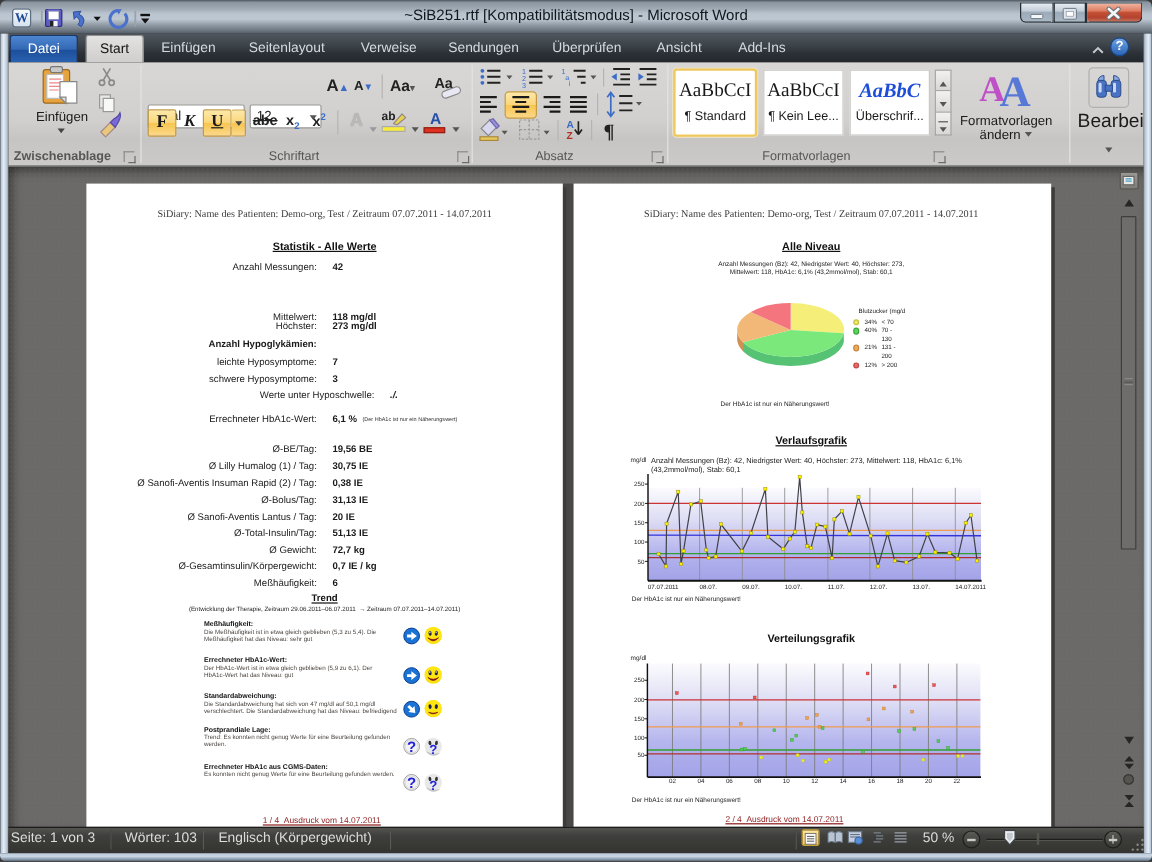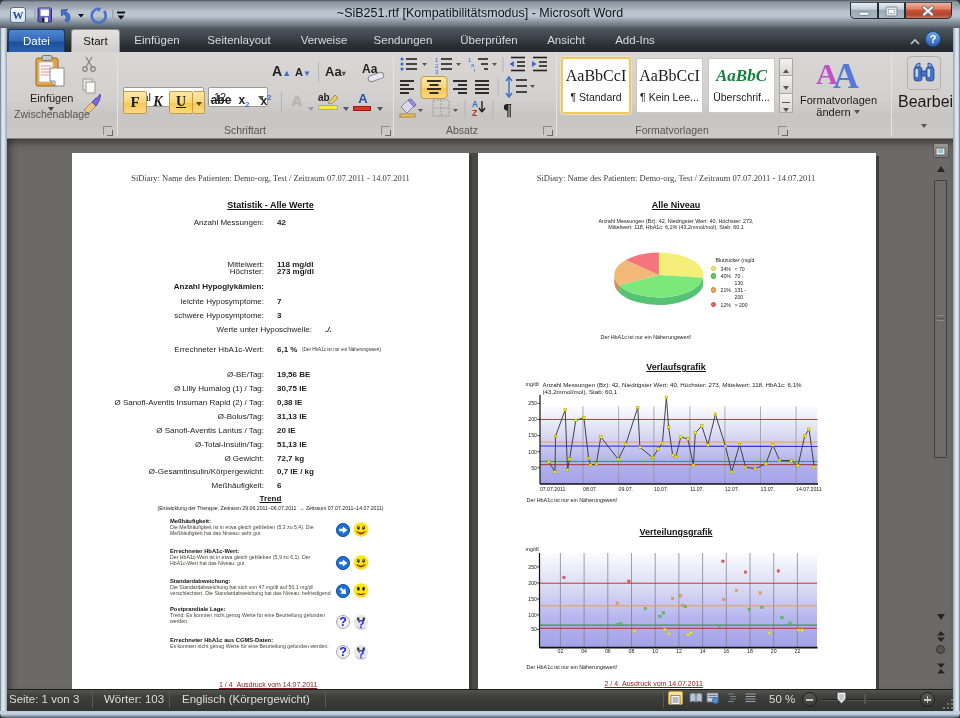--- a/index.html
+++ b/index.html
@@ -207,21 +207,21 @@
   </g>
   <g>
     <rect x="5" y="24" width="9" height="11" fill="#e8e8e6" stroke="#999"></rect>
     <rect x="8" y="27" width="9" height="11" fill="#f8f8f6" stroke="#999"></rect>
   </g>
   <g>
     <path d="M6 55 l8 -8 l4 4 l-8 8 z" fill="#e8c87a" stroke="#a88"></path>
     <path d="M14 47 l3 -3 q4 -2 5 -5 q1 3 -1 7 l-3 5 z" fill="#7a6ad8" stroke="#5548a8"></path>
   </g>
 </svg>
-<div class="glabel" style="left:6px;top:108px;width:92px;">Zwischenablage</div>
+<div class="glabel" style="left:6px;top:124px;width:92px;font-weight:bold;">Zwischenablage</div>
 <div class="dlauncher" style="left:103px;top:126px;"></div>
 <div class="gsep" style="left:117px;top:54px;"></div>
 
 <div class="combo" style="left:123px;top:63px;width:81px;height:20px;line-height:18px;padding-left:5px;">Arial<span class="car"></span></div>
 <div class="combo" style="left:208px;top:63px;width:60px;height:20px;line-height:18px;padding-left:5px;">12<span class="car"></span></div>
 <div class="abs" style="left:272px;top:63px;font-size:14px;font-weight:bold;color:#222;">A<span style="font-size:9px;color:#3a6cc8;">▲</span></div>
 <div class="abs" style="left:295px;top:66px;font-size:11px;font-weight:bold;color:#222;">A<span style="font-size:8px;color:#3a6cc8;">▼</span></div>
 <div class="abs" style="left:318px;top:62px;width:1px;height:20px;background:#b5b4b2;"></div>
 <div class="abs" style="left:325px;top:64px;font-size:13px;font-weight:bold;color:#222;">Aa<span style="font-size:8px;color:#555;">▾</span></div>
 <svg class="abs" style="left:360px;top:60px" width="28" height="24">
@@ -376,21 +376,21 @@
 
 <div class="abs" style="left:561px;top:57px;width:70px;height:57px;background:#fff;border:2px solid #f0c95e;border-radius:3px;box-shadow:0 0 0 1px #e8e0c8;">
   <div style="font-family:'Liberation Serif',serif;font-size:16px;color:#1a1a1a;text-align:center;margin-top:8px;">AaBbCcI</div>
   <div style="font-size:10.5px;color:#1a1a1a;text-align:center;margin-top:6px;">¶ Standard</div>
 </div>
 <div class="abs" style="left:636px;top:58px;width:67px;height:55px;background:#fff;border:1px solid #c8c8c6;">
   <div style="font-family:'Liberation Serif',serif;font-size:16px;color:#1a1a1a;text-align:center;margin-top:8px;">AaBbCcI</div>
   <div style="font-size:10.5px;color:#1a1a1a;text-align:center;margin-top:6px;">¶ Kein Lee...</div>
 </div>
 <div class="abs" style="left:708px;top:58px;width:67px;height:55px;background:#fff;border:1px solid #c8c8c6;overflow:hidden;">
-  <div style="font-family:'Liberation Serif',serif;font-size:17px;font-weight:bold;font-style:italic;color:#15803d;text-align:center;margin-top:7px;">AaBbC​</div>
+  <div style="font-family:'Liberation Serif',serif;font-size:17px;font-weight:bold;font-style:italic;color:#1d4ed8;text-align:center;margin-top:7px;">AaBbC​</div>
   <div style="font-size:10.5px;color:#1a1a1a;text-align:center;margin-top:5px;">Überschrif...</div>
 </div>
 <div class="abs" style="left:779px;top:58px;width:14px;height:55px;">
   <div style="height:18px;background:linear-gradient(#f2f1ef,#d8d7d5);border:1px solid #a8a8a6;text-align:center;"><span style="display:inline-block;margin-top:6px;width:0;height:0;border-left:3px solid transparent;border-right:3px solid transparent;border-bottom:4px solid #555;"></span></div>
   <div style="height:18px;background:linear-gradient(#f2f1ef,#d8d7d5);border:1px solid #a8a8a6;border-top:none;text-align:center;"><span style="display:inline-block;margin-top:6px;width:0;height:0;border-left:3px solid transparent;border-right:3px solid transparent;border-top:4px solid #555;"></span></div>
   <div style="height:19px;background:linear-gradient(#f2f1ef,#d8d7d5);border:1px solid #a8a8a6;border-top:none;text-align:center;line-height:8px;"><span style="display:inline-block;margin-top:3px;width:8px;border-top:1.5px solid #555;"></span><br><span style="display:inline-block;margin-top:0;width:0;height:0;border-left:3px solid transparent;border-right:3px solid transparent;border-top:4px solid #555;"></span></div>
 </div>
 <div class="abs" style="left:800px;top:56px;width:76px;height:62px;text-align:center;">
   <svg width="46" height="34" viewBox="0 0 46 34">
     <text x="1" y="28" font-size="30" font-weight="bold" fill="#c050c8" font-family="Liberation Serif">A</text>
@@ -644,21 +644,21 @@
         <text x="19.9" y="98" font-size="5.2" text-anchor="start" fill="#222" font-family="Liberation Sans">07.07.2011</text>
         <text x="63" y="98" font-size="5.2" text-anchor="start" fill="#222" font-family="Liberation Sans">08.07.</text>
         <text x="98.6" y="98" font-size="5.2" text-anchor="start" fill="#222" font-family="Liberation Sans">09.07.</text>
         <text x="133.9" y="98" font-size="5.2" text-anchor="start" fill="#222" font-family="Liberation Sans">10.07.</text>
         <text x="169.9" y="98" font-size="5.2" text-anchor="start" fill="#222" font-family="Liberation Sans">11.07.</text>
         <text x="204.9" y="98" font-size="5.2" text-anchor="start" fill="#222" font-family="Liberation Sans">12.07.</text>
         <text x="240.5" y="98" font-size="5.2" text-anchor="start" fill="#222" font-family="Liberation Sans">13.07.</text>
         <text x="276.1" y="98" font-size="5.2" text-anchor="start" fill="#222" font-family="Liberation Sans">14.07.2011</text>
       </svg>
     <div style="position:absolute;left:49px;top:344px;font-size:5.4px;color:#222;white-space:nowrap;">Der HbA1c ist nur ein Näherungswert!</div>
-    <div style="position:absolute;left:0;top:374px;width:397px;text-align:center;font-size:9px;font-weight:bold;color:#111;"><span style="text-decoration:underline;">Verteilungsgrafik</span></div>
+    <div style="position:absolute;left:0;top:374px;width:397px;text-align:center;font-size:9px;font-weight:bold;color:#111;"><span style="">Verteilungsgrafik</span></div>
     <div style="position:absolute;left:48px;top:393px;font-size:5.4px;color:#222;white-space:nowrap;">mg/dl</div>
     <svg id="chart2" style="position:absolute;left:42px;top:398px;" width="310" height="108" viewBox="0 0 310 108">
         <defs>
           <linearGradient id="bg2" x1="0" y1="0" x2="0" y2="1">
             <stop offset="0" stop-color="#fbfbfe"></stop>
             <stop offset="0.35" stop-color="#dcdcf4"></stop>
             <stop offset="0.7" stop-color="#b4b4ee"></stop>
             <stop offset="1" stop-color="#a2a2e8"></stop>
           </linearGradient>
         </defs>

